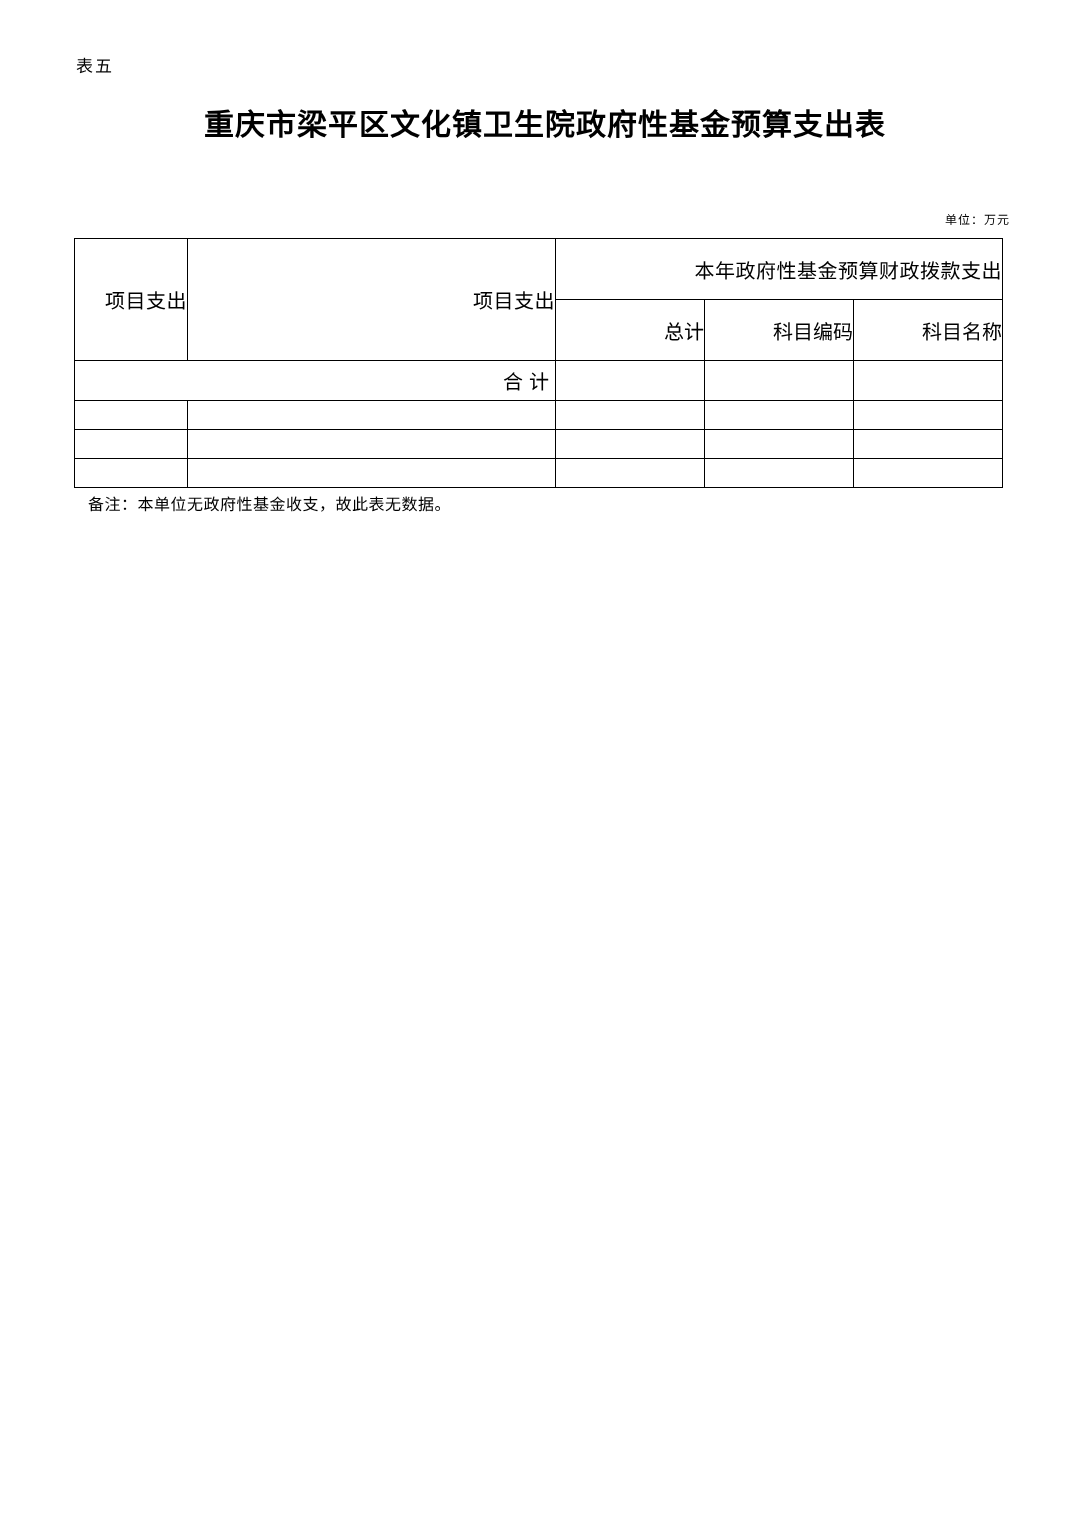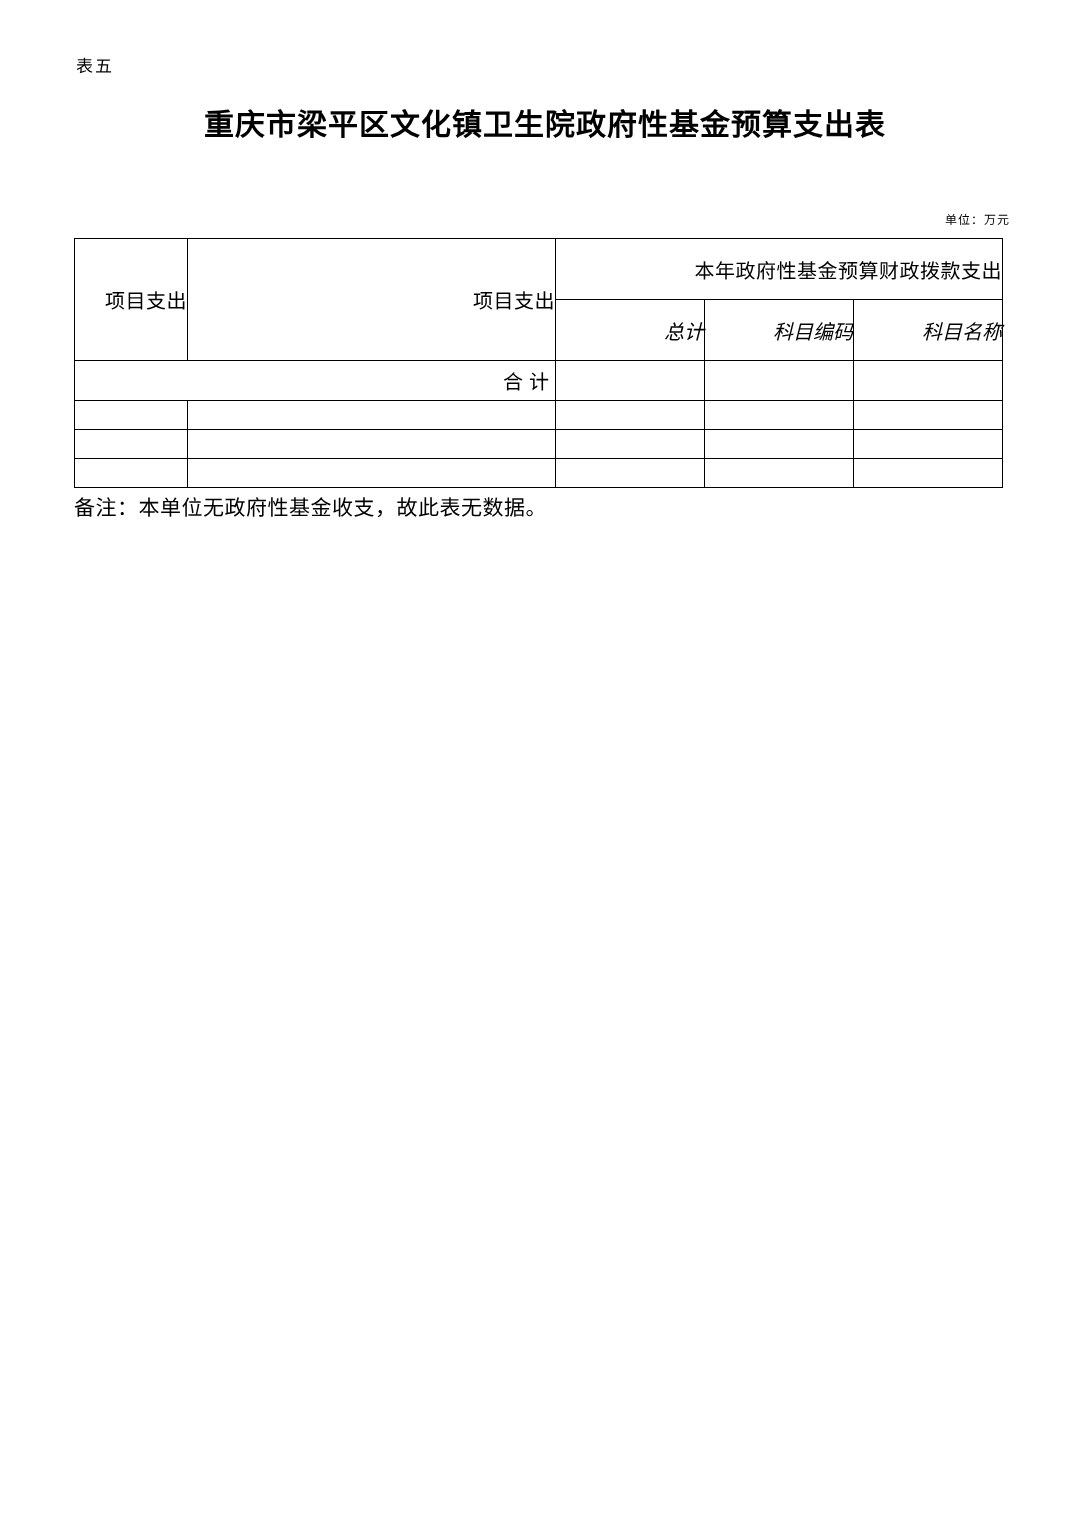--- a/index.html
+++ b/index.html
@@ -79,31 +79,30 @@
   .hdr-sub { height: 60px; }
   .row-total { height: 40px; }
   .row-blank { height: 29px; }
 
   .big-head {
     font-size: 21px;
     letter-spacing: 0.5px;
   }
   .sub-head {
     font-size: 20px;
-    font-style: italic;
   }
   .total-label {
     font-size: 19px;
     letter-spacing: 6px;
   }
   .remark {
     position: absolute;
-    left: 74px;
+    left: 88px;
     top: 491px;
-    font-size: 21px;
+    font-size: 16px;
     letter-spacing: 0.5px;
     font-family: "DejaVu Serif", "Liberation Serif", serif;
     text-align: right;
   }
 </style>
 </head>
 <body>
 
 <div class="page">
 

